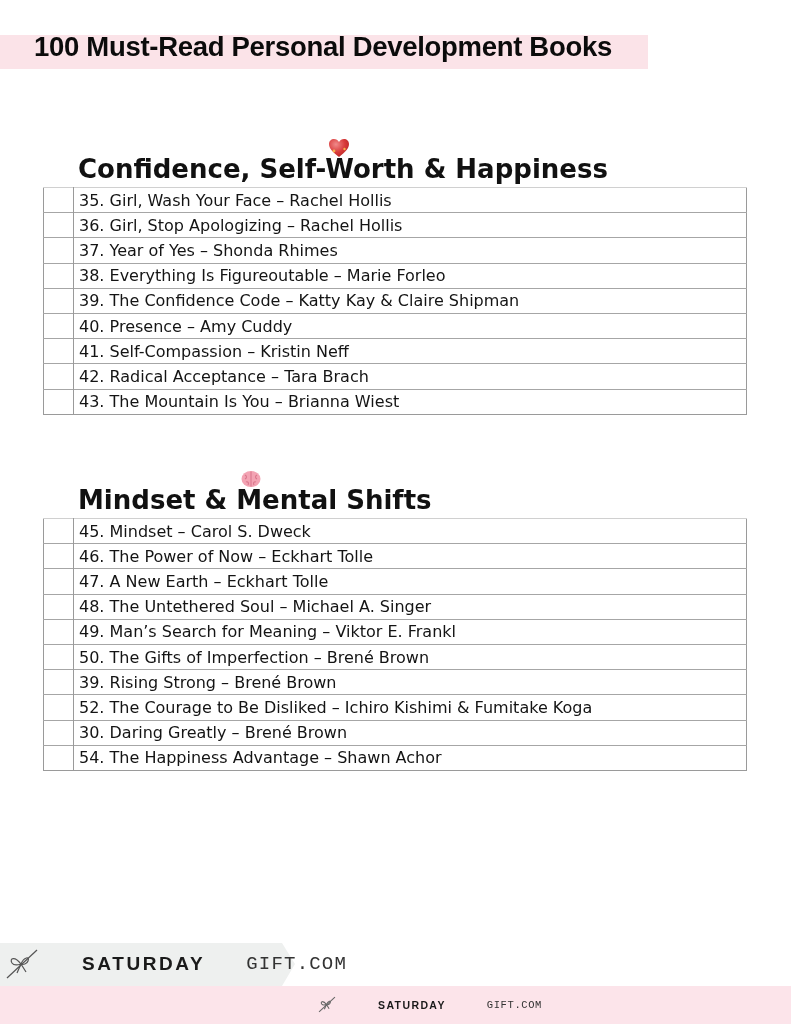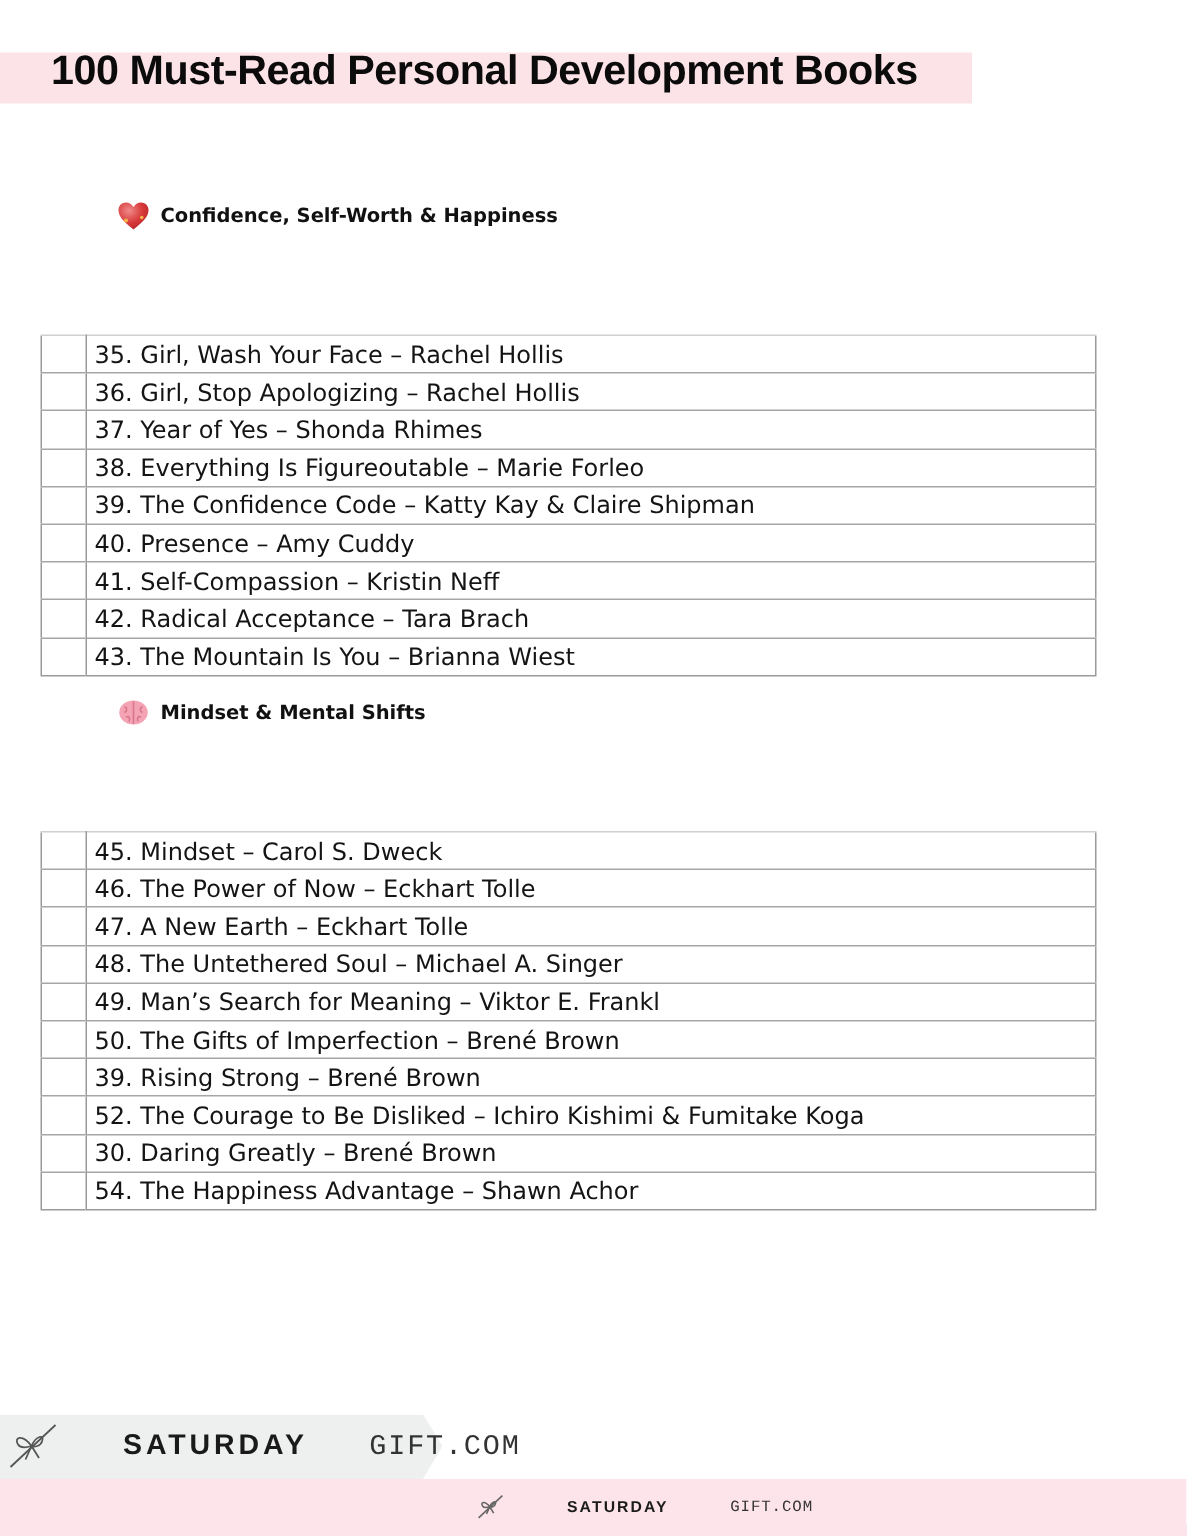--- a/index.html
+++ b/index.html
@@ -12,27 +12,27 @@
     background:#fbe3e8;
   }
   .page-title {
     position:absolute; left:34px; top:31px; margin:0;
     font-family:"Liberation Sans", sans-serif; font-weight:bold;
     font-size:27.5px; letter-spacing:-0.3px; color:#0b0b0b; white-space:nowrap;
   }
   .section-heading {
     position:absolute; left:78px; margin:0;
     font-family:"DejaVu Sans", sans-serif; font-weight:bold;
-    font-size:13px; color:#111; white-space:nowrap;
-    display:flex; align-items:center;
+    font-size:26px; color:#111; white-space:nowrap;
+    display:flex; align-items:center;flex-direction:column;
   }
   .section-heading .emoji { display:inline-block; width:22px; height:20px; margin-right:7px; }
   .book-table {
-    position:absolute; left:27px; width:704px;
-    border-collapse:collapse; border:1px solid #9a9a9a;margin-top:36px;
+    position:absolute; left:43px; width:704px;
+    border-collapse:collapse; border:1px solid #9a9a9a;
   }
   .book-row { height:25.2px; border-bottom:1px solid #a6a6a6; border-top:1px solid #d0d0d0; }
   .book-row:last-child { border-bottom:1px solid #9a9a9a; }
   .check-cell {
     width:29px; padding:0; border-right:1px solid #9a9a9a; background:#fff;
   }
   .text-cell {
     padding:0 0 0 5px; font-family:"DejaVu Sans", sans-serif; font-size:16px;
     color:#141414; white-space:nowrap; line-height:23px;
   }

